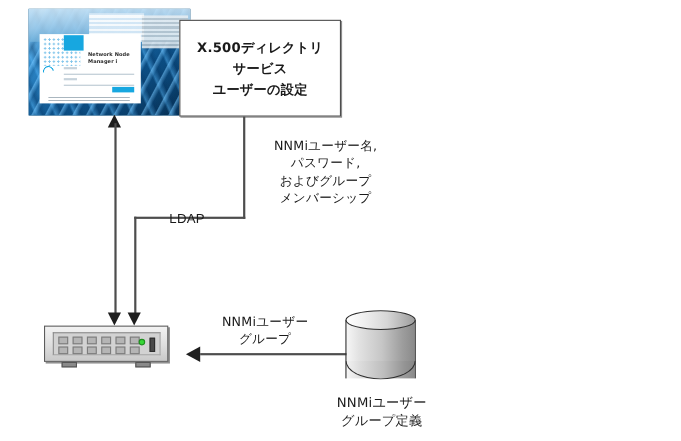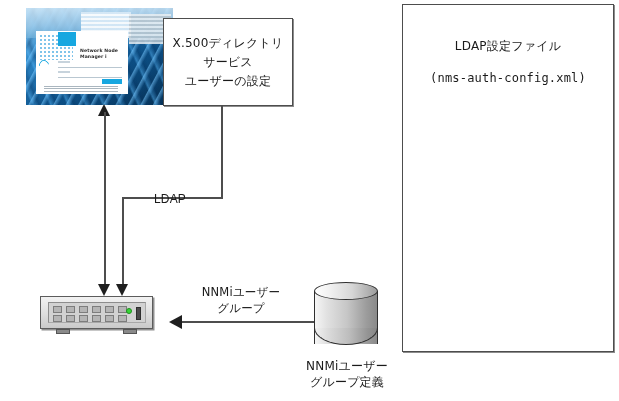--- a/index.html
+++ b/index.html
@@ -36,22 +36,22 @@
     background: #ffffff;
     box-sizing: border-box;
   }
   .box-shadow-r {
     box-shadow: 1px 1px 0 0 #8c8c8c;
   }
 
   
   #x500-box {
     left: 163px; top: 18px;
-    width: 130px; height: 88px;
-    display: flex; align-items: center; justify-content: center;
+    width: 147px; height: 88px;
+    display: flex; align-items: center; justify-content: center; font-weight: bold;
   }
   #x500-box .dtext { line-height: 19px; font-size: 12px; }
 
   
   #ldap-panel {
     left: 402px; top: 4px;
     width: 212px; height: 348px;
   }
   #ldap-panel-title {
     position: absolute;
@@ -359,37 +359,37 @@
       <div class="splash-legal"></div>
     </div>
   </div>
 
   <div class="abs box box-shadow-r" id="x500-box">
     <div class="dtext">X.500ディレクトリ
 サービス
 ユーザーの設定</div>
   </div>
 
-  <div class="abs box box-shadow-r" id="ldap-panel">
-    <div class="dtext" id="ldap-panel-title">LDAP設定ファイル</div>
-    <div class="dtext" id="ldap-panel-file">(nms-auth-config.xml)</div>
-  </div>
 
   <div class="abs arrow-up" style="left:98px; top:104px;"></div>
   <div class="abs line-v" style="left:104px; top:112px; height:174px;"></div>
   <div class="abs arrow-down" style="left:98px; top:284px;"></div>
 
 
   <div class="abs line-v" style="left:221px; top:106px; height:93px;"></div>
   <div class="abs line-h" style="left:122px; top:197px; width:101px;"></div>
   <div class="abs line-v" style="left:122px; top:197px; height:89px;"></div>
   <div class="abs arrow-down" style="left:116px; top:284px;"></div>
 
   <div class="abs dtext" id="ldap-label">LDAP</div>
 
+  <div class="abs dtext" id="credentials-label">NNMiユーザー名,
+パスワード,
+およびグループ
+メンバーシップ</div>
 
   <div class="abs" id="nnmi-server">
     <div class="srv-body">
       <div class="srv-panel">
         <div class="srv-port" style="left:4px;  top:3px;"></div>
         <div class="srv-port" style="left:17px; top:3px;"></div>
         <div class="srv-port" style="left:30px; top:3px;"></div>
         <div class="srv-port" style="left:43px; top:3px;"></div>
         <div class="srv-port" style="left:56px; top:3px;"></div>
         <div class="srv-port" style="left:69px; top:3px;"></div>

